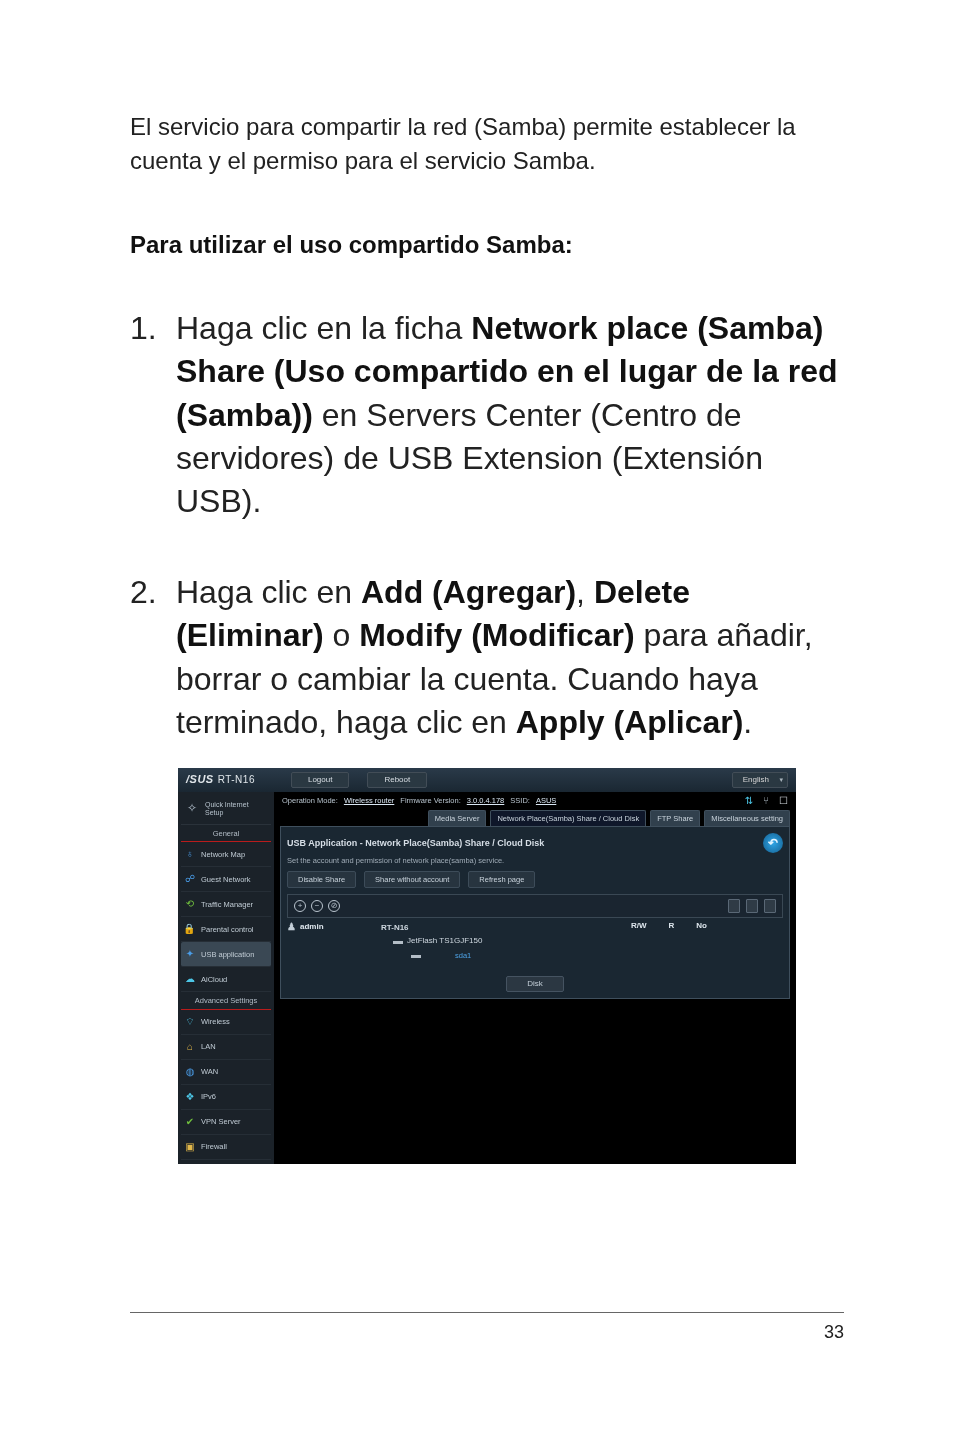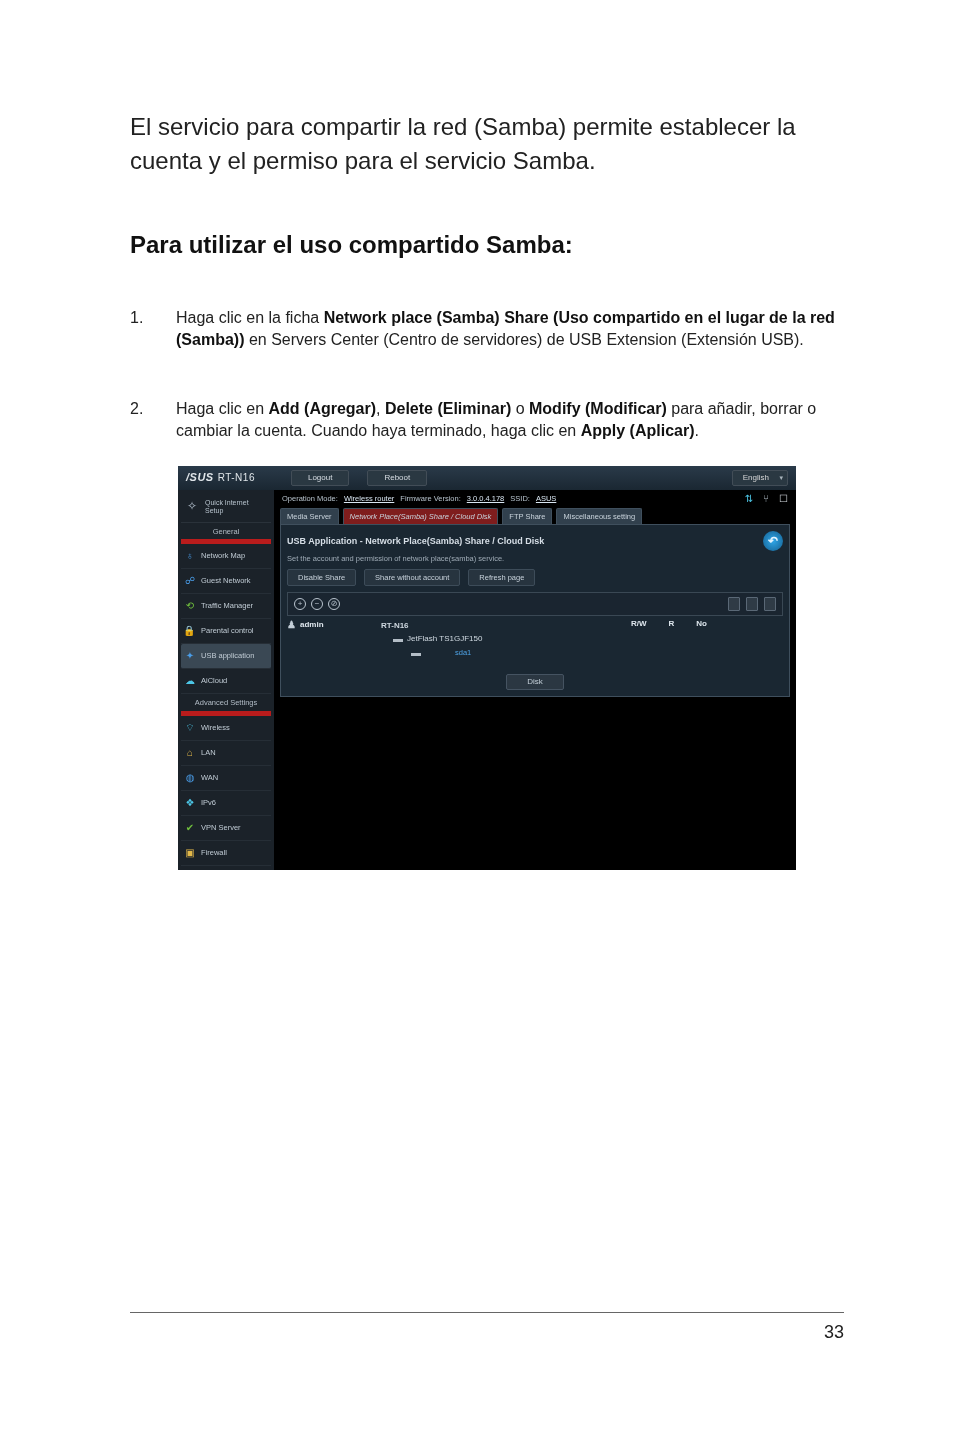--- a/index.html
+++ b/index.html
@@ -32,21 +32,21 @@
       font-weight: 700;
       margin-bottom: 24px;
       color: #111;
     }
     .steps-list {
       list-style: none;
       counter-reset: step;
     }
     .steps-list li {
       counter-increment: step;
-      font-size: 16px;
+      font-size: 32px;
       line-height: 1.35;
       margin-bottom: 20px;
       padding-left: 46px;
       position: relative;
       color: #222;
       margin-top: 48px;
     }
     .steps-list li::before {
       content: counter(step) ".";
       position: absolute;
@@ -91,40 +91,40 @@
       color: #d8dee4;
     }
     .ss-topbtn + .ss-topbtn { margin-left: 18px; }
     .ss-lang { margin-left: auto; background: #2a3842; border: 1px solid #424d57; padding: 3px 18px 3px 10px; font-size: 8px; border-radius: 2px; position: relative; }
     .ss-lang::after { content:"▾"; position:absolute; right:4px; top:3px; font-size:7px; color:#a9b4bd; }
 
     .ss-body { display: flex; background:#000; }
     .ss-sidebar { width: 96px; background: #1b2229; padding: 4px 3px; }
     .ss-quick { display:flex; align-items:center; gap:4px; padding:4px 2px 6px 2px; font-size:7px; line-height:1.1; color:#b7c3cd; border-bottom:1px solid #2a323a; }
     .ss-quick-icon { width:18px; height:18px; display:flex; align-items:center; justify-content:center; font-size:12px; color:#a7b4c0; }
-    .ss-side-head { font-size:7.5px; color:#b2bcc6; text-align:center; padding:5px 0 4px 0; border-bottom:5px solid #b91c1c; }
+    .ss-side-head { font-size:7.5px; color:#b2bcc6; text-align:center; padding:5px 0 4px 0; border-bottom:1px solid #b91c1c; }
     .ss-side-item { display:flex; align-items:center; gap:4px; padding:5px 2px; font-size:7.5px; color:#c0cbd4; border-bottom:1px solid #262e36; }
     .ss-side-item.sel { background:#3a4854; border-radius:2px; }
     .ss-side-icon { width:14px; height:14px; display:flex; align-items:center; justify-content:center; font-size:10px; }
     .ic-blue { color:#4a9de8; }
     .ic-green { color:#6fbe3d; }
     .ic-amber { color:#e2b84a; }
     .ic-cyan { color:#4cc6e6; }
 
     .ss-content { flex:1; background:#000; padding:0 6px 10px 6px; position:relative; }
     .ss-sub1 { display:flex; align-items:center; gap:6px; padding:4px 2px; font-size:7.5px; color:#b7c3cd; }
     .ss-sub1 a { color:#d9e6f2; text-decoration:underline; }
     .ss-sub1-right { margin-left:auto; display:flex; gap:10px; color:#d0d6db; font-size:10px; }
     .ss-wifi { color:#4cc6e6; }
     .ss-usb { color:#a9b4bd; }
     .ss-print { color:#d0d6db; }
 
-    .ss-tabs { display:flex; gap:4px; }
+    .ss-tabs { display:flex; gap:4px;justify-content:flex-end; }
     .ss-tab { background:#31404d; color:#c8d2db; font-size:7.5px; padding:4px 6px; border:1px solid #3f4f5d; border-bottom:none; border-radius:2px 2px 0 0; }
-    .ss-tab.active { background:#7f1d1d;font-style:italic; }
+    .ss-tab.active { background:#0f172a; }
 
     .ss-panel { background:#1a2732; border:1px solid #3f4f5d; padding:6px; }
     .ss-panel-h1 { display:flex; align-items:center; justify-content:space-between; color:#d6dee6; font-weight:700; font-size:9px; }
     .ss-backbtn { width:20px; height:20px; border-radius:50%; background:radial-gradient(#2fa6e8,#145e8e); display:flex; align-items:center; justify-content:center; color:#e3f4ff; font-size:12px; }
     .ss-panel-sub { font-size:7.5px; color:#9fabb6; margin:4px 0 6px; }
     .ss-btnrow { display:flex; gap:8px; margin-bottom:6px; }
     .ss-btn { background:#27343f; border:1px solid #3d4c59; border-radius:2px; padding:4px 10px; font-size:7.5px; color:#c8d2db; }
 
     .ss-acct-bar { background:#1a2530; border:1px solid #3a4854; padding:4px 6px; display:flex; align-items:center; gap:5px; }
     .ss-circle { width:12px; height:12px; border:1px solid #b9c4ce; border-radius:50%; display:flex; align-items:center; justify-content:center; font-size:8px; color:#b9c4ce; }

